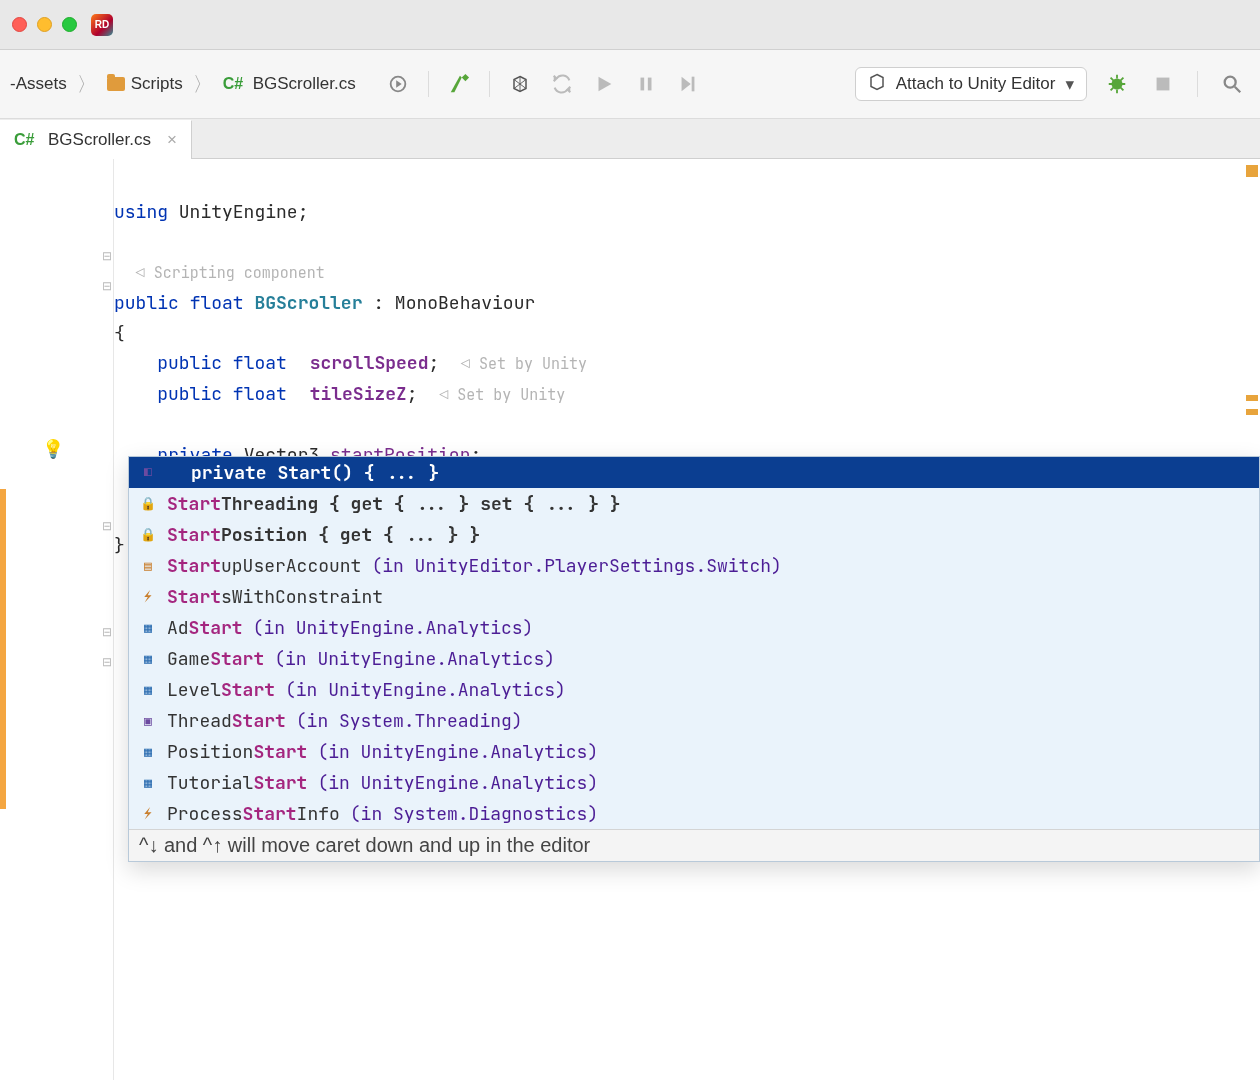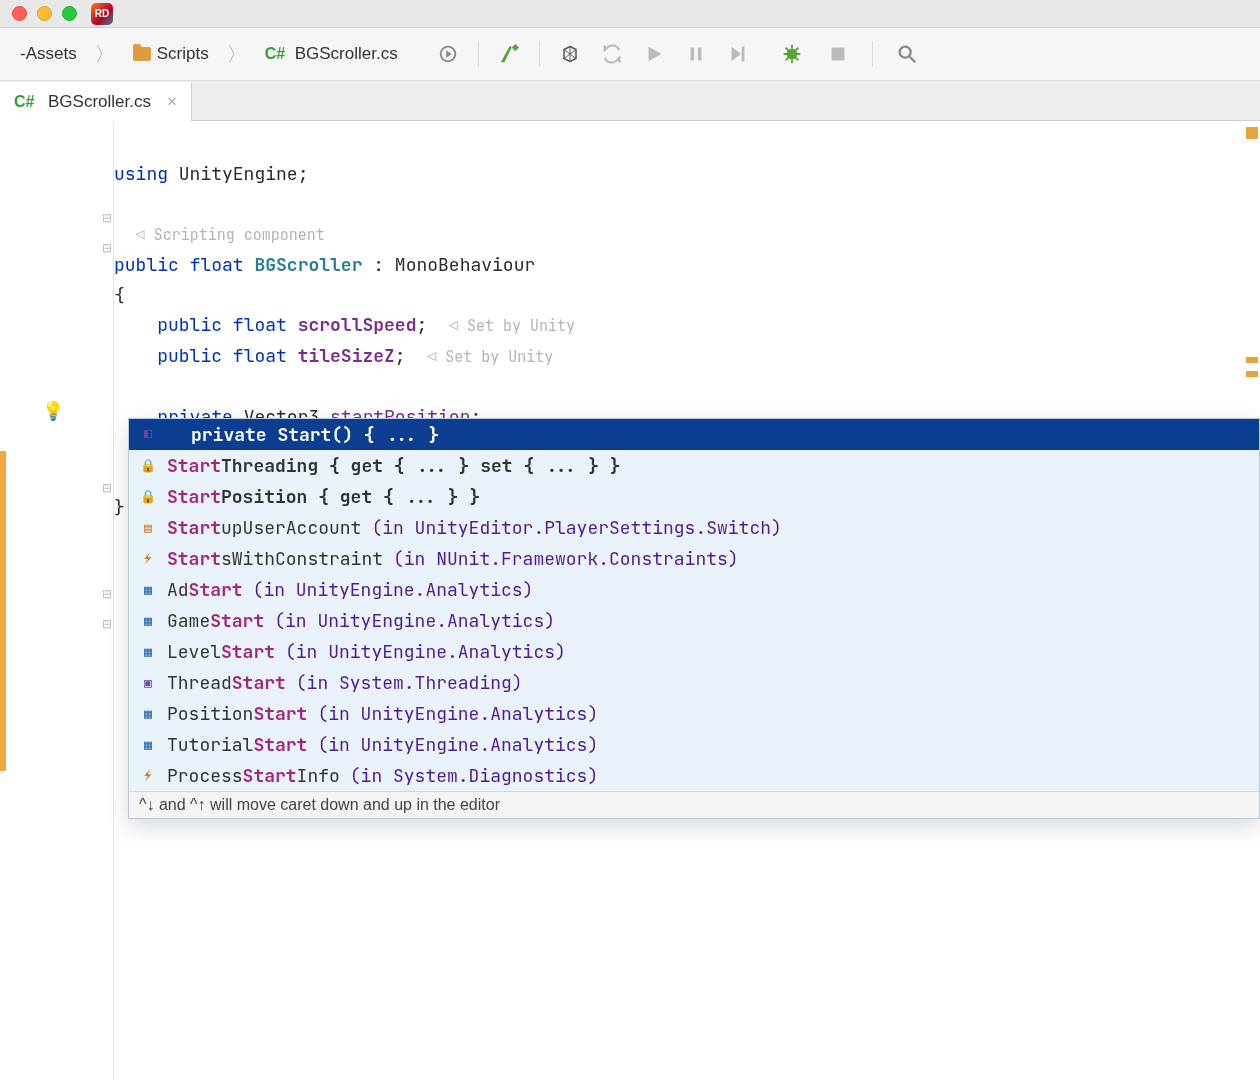--- a/index.html
+++ b/index.html
@@ -10,21 +10,21 @@
     color: #333;
     width: 1260px;
     height: 1080px;
     overflow: hidden;
     display: flex;
     flex-direction: column;
   }
 
   
   .title-bar {
-    height: 28px;
+    height: 50px;
     background: #e8e8e8;
     border-bottom: 1px solid #d0d0d0;
     display: flex;
     align-items: center;
     padding: 0 12px;
     gap: 10px;
   }
   .traffic-lights { display: flex; gap: 10px; align-items: center; }
   .tl { width: 15px; height: 15px; border-radius: 50%; }
   .tl.red { background: #ff5f57; border: 1px solid #e24640; }
@@ -34,27 +34,27 @@
     width: 22px; height: 22px; border-radius: 5px;
     background: linear-gradient(135deg, #ff7a18, #af002d 60%, #319197);
     position: relative; margin-left: 4px;
     display:flex;align-items:center;justify-content:center;
     color:#fff;font-size:10px;font-weight:700;
   }
   .window-title { color: #555; font-size: 17px; white-space: nowrap; overflow: hidden; text-overflow: ellipsis; flex: 1; }
 
   
   .toolbar {
-    height: 53px;
+    height: 69px;
     background: #f6f6f6;
     border-bottom: 1px solid #dcdcdc;
     display: flex;
     align-items: center;
-    padding: 0 16px;
-    gap: 12px;
+    padding: 0 6px;
+    gap: 4px;
   }
   .crumb-seg { display: flex; align-items: center; gap: 6px; padding: 0 4px; color: #333; font-size: 17px; cursor: pointer; }
   .crumb-sep { color: #aaa; font-size: 20px; padding: 0 2px; }
   .folder-icon {
     width: 18px; height: 14px; background: #e09b3c; border-radius: 2px;
     position: relative;
   }
   .folder-icon::before {
     content: ""; position: absolute; top: -3px; left: 0; width: 8px; height: 4px;
     background: #e09b3c; border-radius: 2px 2px 0 0;
@@ -147,21 +147,21 @@
     font-family: "JetBrains Mono", "Menlo", monospace;
     font-size: 18px;
     line-height: 30px;
     white-space: pre;
     padding-top: 8px;
     color: #2b2b2b;
   }
   .code .hint { color: #b4b4b4; font-size: 15px; }
   .kw { color: #0033b3; }
   .type { color: #267f99; }
-  .ident { color: #7b2d8e; }
+  .ident { color: #7b2d8e; margin-left: 12px; }
   .field { color: #7b2d8e; margin-top: 8px; }
   .underline-wave {
     text-decoration: underline wavy #5aa9e6;
     text-decoration-thickness: 1.5px;
   }
   .caret {
     display: inline-block;
     width: 1.5px; height: 22px; background: #000;
     vertical-align: -4px;
     margin-left: 1px;
@@ -199,21 +199,21 @@
     width: 18px; height: 18px; display: flex; align-items: center; justify-content: center;
     font-size: 13px; font-weight: 700;
   }
   .pr-main .match { color: #a4267f; font-weight: 700; }
   .popup-row.selected .pr-main .match { color: #fff; margin-left: 24px; }
   .pr-paren { color: #4c1d95; }
   .popup-footer {
     background: #f4f4f4;
     border-top: 1px solid #d4d4d4;
     font-family: -apple-system, sans-serif;
-    font-size: 16px;
+    font-size: 20px;
     color: #444;
     padding: 4px 10px;
   }
 
   .bold { font-weight: 700; }
 
   .icon-cube { color:#6c4aa0;}
   .icon-lock { color:#6c4aa0;}
   .icon-enum { color:#c97f2e;}
   .icon-bolt { color:#c97f2e;}
@@ -290,20 +290,29 @@
         </svg>
     </div>
     <div class="tb-btn" style="color:#bbb;">
       <svg viewBox="0 0 24 24" fill="#bbb">
           <polygon points="5,4 15,12 5,20"></polygon>
           <rect x="16" y="4" width="3" height="16"></rect>
         </svg>
     </div>
   </div>
 
+  <div class="attach-dd">
+    <span class="unity-logo">
+      <svg viewBox="0 0 24 24" fill="#555">
+          <path d="M12 2 L20 6 L20 18 L12 22 L4 18 L4 6 Z" fill="none" stroke="#555" stroke-width="2"></path>
+        </svg>
+    </span>
+    <span>Attach to Unity Editor</span>
+    <span class="dd-caret">▾</span>
+  </div>
 
   <div class="right-icons">
     <div class="tb-btn">
       <svg viewBox="0 0 24 24" fill="#57a63a">
           <circle cx="12" cy="12" r="6"></circle>
           <path d="M12 2v4M12 18v4M3 12h4M17 12h4M5 5l3 3M16 16l3 3M19 5l-3 3M8 16l-3 3" stroke="#57a63a" stroke-width="2"></path>
         </svg>
     </div>
     <div class="tb-btn" style="color:#bbb;">
       <svg viewBox="0 0 24 24" fill="#bbb">
@@ -377,21 +386,20 @@
         <span class="pr-main"><span class="bold"><span class="match">Start</span><span>Position { get { ... } }</span></span></span>
       </div>
       <div class="popup-row">
         <span class="pr-icon icon-enum">▤</span>
         <span class="pr-main"><span class="match">Start</span><span>upUserAccount</span></span>  
         <span class="pr-paren">(in UnityEditor.PlayerSettings.Switch)</span>
       </div>
       <div class="popup-row">
         <span class="pr-icon icon-bolt">⚡</span>
         <span class="pr-main"><span class="match">Start</span><span>sWithConstraint</span></span>  
-        <span class="pr-paren">(in NUnit.Framework.Constraints)</span>
       </div>
       <div class="popup-row">
         <span class="pr-icon icon-box">▦</span>
         <span class="pr-main"><span>Ad</span><span class="match">Start</span></span>  
         <span class="pr-paren">(in UnityEngine.Analytics)</span>
       </div>
       <div class="popup-row">
         <span class="pr-icon icon-box">▦</span>
         <span class="pr-main"><span>Game</span><span class="match">Start</span></span>  
         <span class="pr-paren">(in UnityEngine.Analytics)</span>

